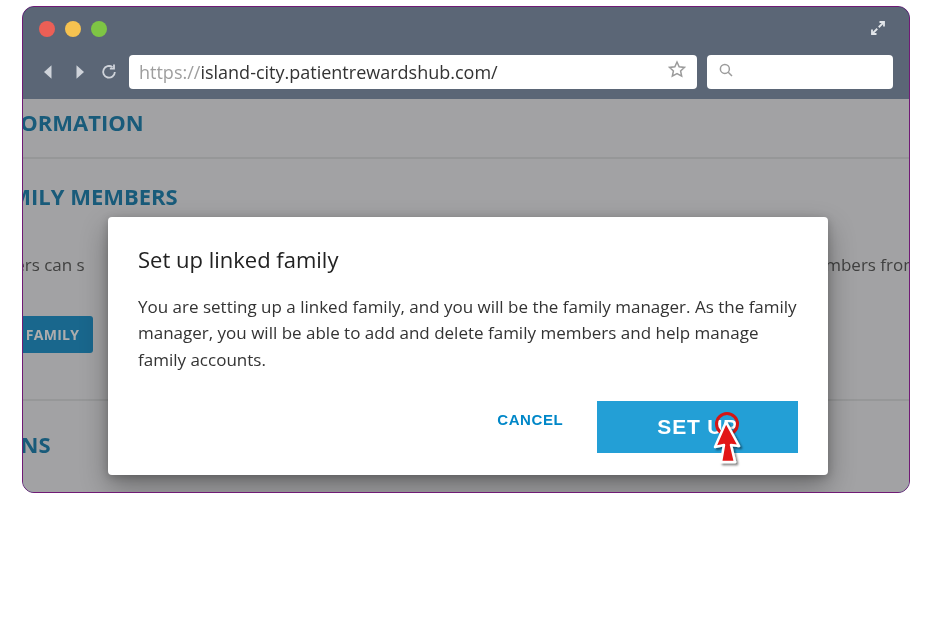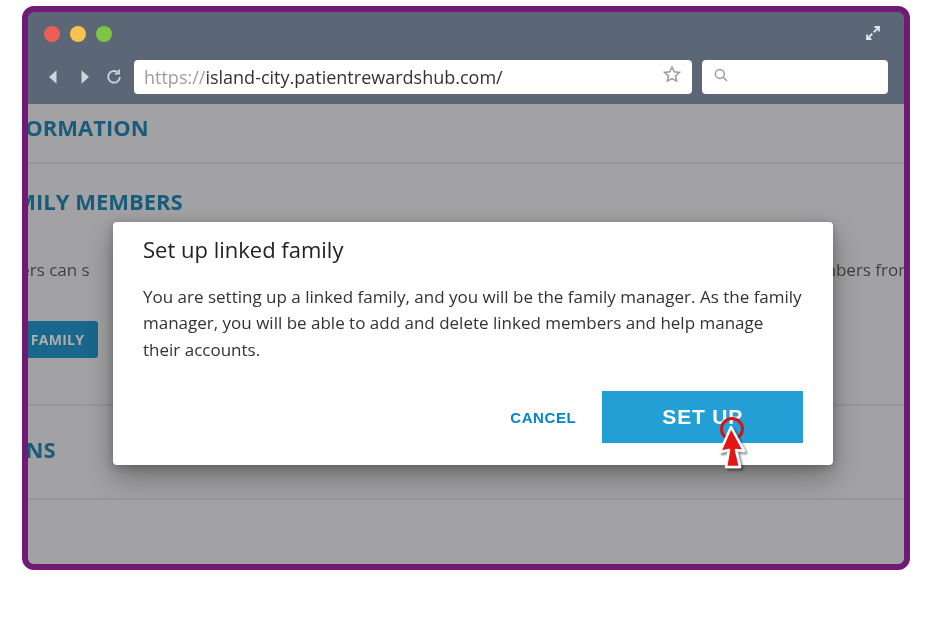--- a/index.html
+++ b/index.html
@@ -1,19 +1,19 @@
 <!DOCTYPE html>
 <html><head>
 <meta charset="utf-8">
 <style>
   * { box-sizing: border-box; margin: 0; padding: 0; }
   html, body { width: 930px; height: 634px; font-family: -apple-system, "Segoe UI", "Open Sans", Arial, sans-serif; overflow:hidden; background:#fff;}
   .frame {
-    position: absolute; left: 22px; top: 6px; width: 888px; height: 564px;
-    border: 6px solid #701a75; border-radius: 12px; overflow: hidden;
+    position: absolute; left: 22px; top: 6px; width: 888px; height: 487px;
+    border: 1px solid #701a75; border-radius: 12px; overflow: hidden;
     background: #0c4a6e;
   }
   
   .chrome {
     height: 92px; background: #5b6676; position: relative;
   }
   .traffic {
     position: absolute; left: 16px; top: 14px; display:flex; gap:10px;
   }
   .dot { width:16px; height:16px; border-radius:50%; }
@@ -73,25 +73,25 @@
   
   .dim {
     position:absolute; left:0; right:0; top:92px; bottom:0;
     background:rgba(60,60,60,0.42);
   }
   
   .dialog {
     position:absolute; left:85px; top:210px; width:720px;
     background:#fff; border-radius:4px;
     box-shadow:0 12px 28px rgba(0,0,0,0.32), 0 2px 8px rgba(0,0,0,0.22);
-    padding:12px 30px 22px 30px;
+    padding:27px 30px 22px 30px;
   }
   .dialog h2 { font-size:22px; font-weight:500; color:#222; margin-bottom:20px;}
   .dialog p { font-size:17px; color:#333; line-height:1.55; margin-bottom:28px;}
-  .dialog .actions{ display:flex; justify-content:flex-end; gap:20px; align-items:center;}
+  .dialog .actions{ display:flex; justify-content:flex-end; gap:28px; align-items:flex-start;}
   .dialog .cancel{
     color:#0087c8; font-weight:700; font-size:15px; letter-spacing:0.6px;
     background:transparent; border:none; cursor:pointer; padding:10px 6px;
   }
   .dialog .primary{
     background:#239fd6; color:#fff; font-weight:700; font-size:21px; letter-spacing:0.8px;
     border:none; padding:14px 60px; cursor:pointer;
   }
   
   .callout{
@@ -173,21 +173,21 @@
     <div class="section-heading line-tions">TIONS</div>
     <div class="hr3"></div>
     <div class="hr4"></div>
     <div class="section-heading line-istory">ISTORY</div>
   </div>
 
   <div class="dim"></div>
 
   <div class="dialog">
     <h2>Set up linked family</h2>
-    <p>You are setting up a linked family, and you will be the family manager. As the family manager, you will be able to add and delete linked members and help manage their accounts.</p>
+    <p>You are setting up a linked family, and you will be the family manager. As the family manager, you will be able to add and delete family members and help manage family accounts.</p>
     <div class="actions">
       <button class="cancel">CANCEL</button>
       <button class="primary">SET UP</button>
     </div>
   </div>
 
   <div class="callout">
     <div class="ring"></div>
     <svg viewBox="0 0 60 70">
       <defs>

